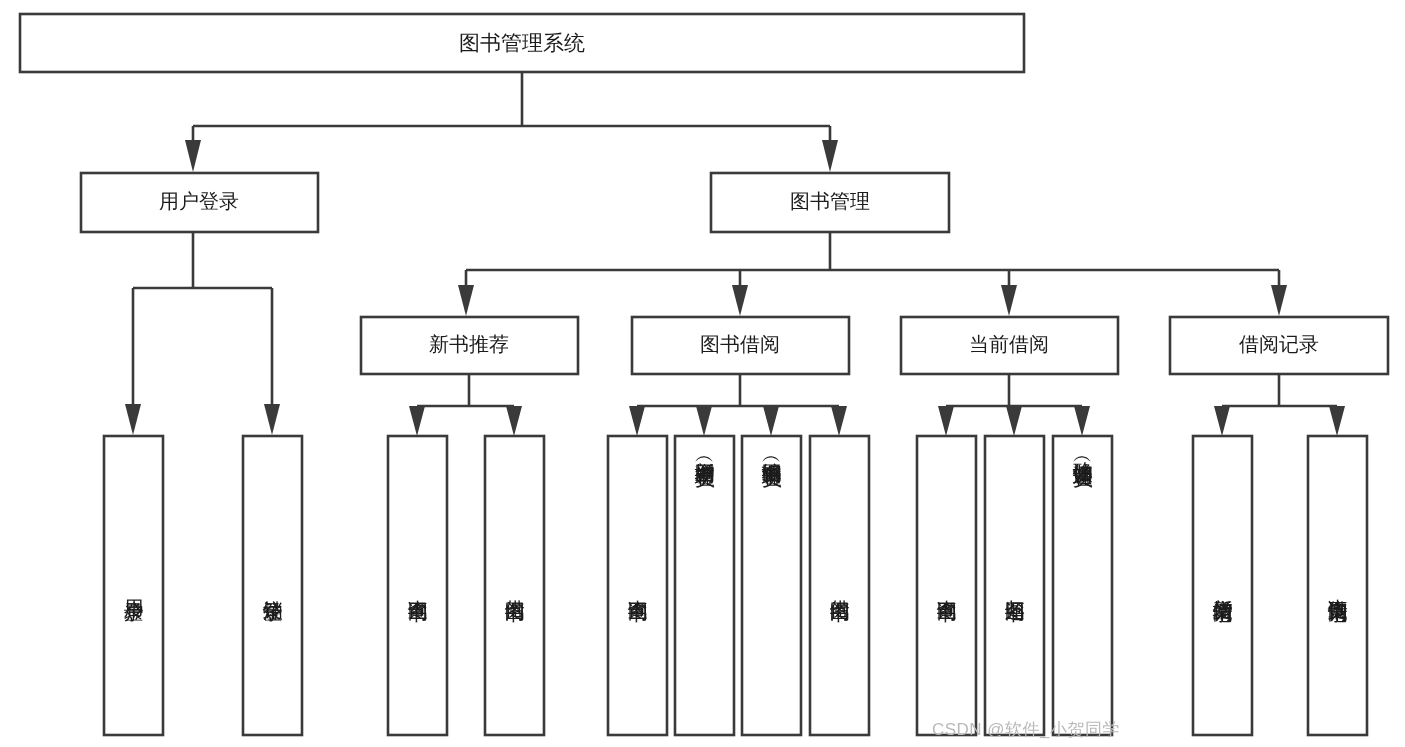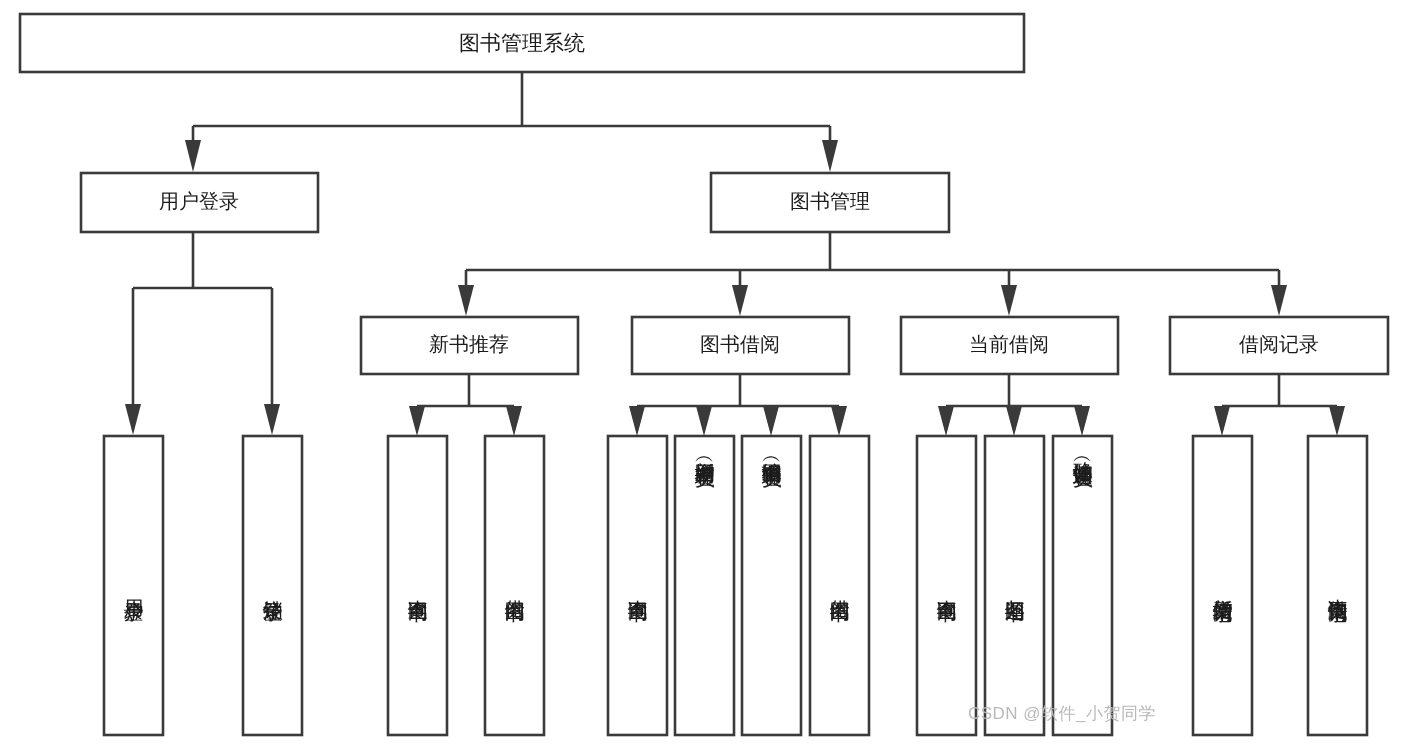--- a/index.html
+++ b/index.html
@@ -11,21 +11,20 @@
     width: 1405px;
     height: 747px;
     font-family: "Liberation Sans", "DejaVu Sans", sans-serif;
     overflow: hidden;
   }
   #diagram-root {
     position: relative;
     width: 1128px;
     height: 747px;
     background: #ffffff;
-    padding-left: 36px;
   }
   svg.diagram-canvas {
     position: absolute;
     top: 0;
     left: 0;
     width: 1405px;
     height: 747px;
     display: block;
   }
   .node-box {
@@ -71,21 +70,21 @@
     font-size: 20px;
     line-height: 1.18;
     letter-spacing: 1px;
     color: #1c1c1c;
     white-space: nowrap;
     text-align: center;
   }
   #watermark {
     position: absolute;
     right: 8px;
-    bottom: 22px;
+    bottom: 6px;
     font-family: "Liberation Sans", "DejaVu Sans", sans-serif;
     font-size: 17px;
     color: #b9b9b9;
     letter-spacing: 0.5px;
     white-space: nowrap;
   }
 </style>
 </head>
 <body>
 

